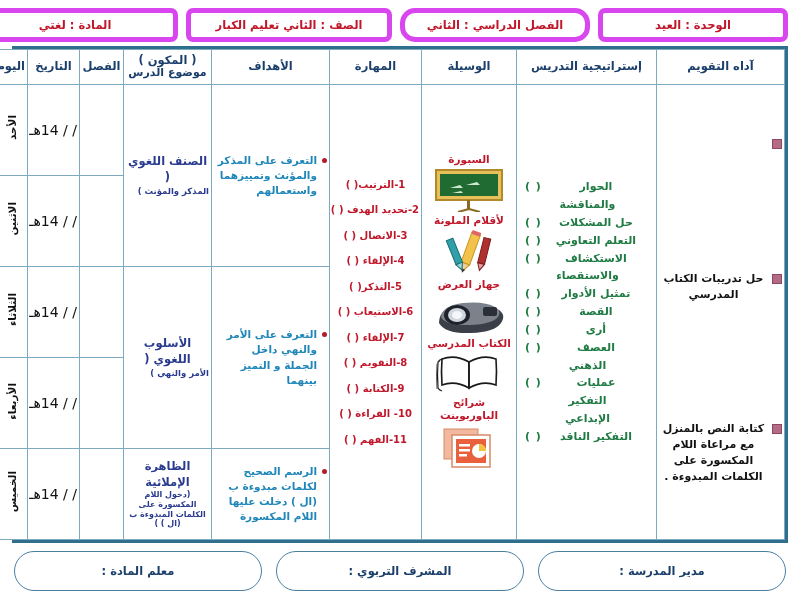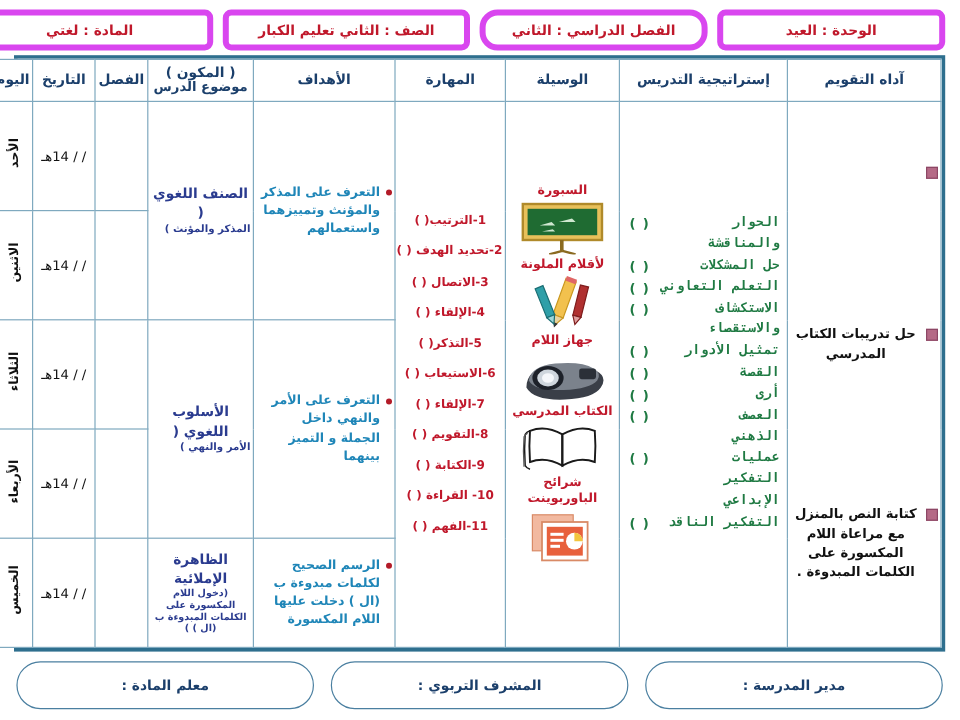--- a/index.html
+++ b/index.html
@@ -43,21 +43,21 @@
   col.c-goal{width:118px;}
   col.c-comp{width:88px;}
   col.c-chap{width:44px;}
   col.c-date{width:52px;}
   col.c-day{width:30px;}
   .day-cell{padding:0;height:86px;}
   .day-vert{
     writing-mode:vertical-rl;transform:rotate(180deg);
     white-space:nowrap;font-size:10.5px;color:#111;font-weight:bold;line-height:1;
   }
-  .date-cell{font-size:11px;color:#111;white-space:nowrap;}
+  .date-cell{font-size:14px;color:#111;white-space:nowrap;}
   .chap-cell{font-size:11px;color:#111;}
 
   
   .comp-cell{color:#2a3b8f;font-weight:bold;font-size:11.5px;line-height:1.35;}
   .comp-cell .sub{display:block;font-weight:bold;font-size:8.5px;color:#2a3b8f;line-height:1.25;margin-top:1px;text-align:right;}
   .comp-cell .sub2{display:block;font-weight:bold;font-size:8px;color:#2a3b8f;line-height:1.2;}
   .comp-title{display:block;}
 
   
   .goal-cell{position:relative;}
@@ -84,21 +84,21 @@
   .media-label{display:block;color:#c0182b;font-weight:bold;font-size:10.5px;line-height:1.3;margin-bottom:1px;}
   .media-art{display:block;margin:0 auto;}
 
   
   .strat-cell{padding:6px 6px;}
   .strat-list{list-style:none;margin:0;padding:0;}
   .strat-list li{
     display:flex;flex-direction:row;align-items:flex-start;justify-content:space-between;
     color:#1f7a43;font-weight:bold;font-size:11px;line-height:1.62;
   }
-  .strat-list li .name{text-align:right;flex:1;padding-right:4px;font-family:Liberation Mono, monospace;}
+  .strat-list li .name{flex:1;padding-right:4px;}
   .strat-list li .boxes{white-space:nowrap;font-size:11px;letter-spacing:1px;padding-left:6px;}
   .strat-list li.nobox .boxes{visibility:hidden;}
 
   
   .eval-cell{padding:8px 6px;vertical-align:top;}
   .eval-item{position:relative;padding-right:14px;color:#111;font-weight:bold;font-size:11px;line-height:1.45;text-align:center;}
   .eval-item::before{
     content:"";position:absolute;right:0;top:3px;width:8px;height:8px;
     background:#b56a86;border:1px solid #8c4765;
   }
@@ -263,21 +263,21 @@
                 <path d="M20 36 l3.5 7 l3.5 -7 z" fill="#9fd6da" stroke="#1b6e74" stroke-width="1"></path>
               </g>
               <g transform="rotate(14 52 26)">
                 <rect x="48" y="10" width="7" height="26" fill="#b03030" stroke="#7d1c1c" stroke-width="1"></rect>
                 <path d="M48 36 l3.5 7 l3.5 -7 z" fill="#e0a0a0" stroke="#7d1c1c" stroke-width="1"></path>
               </g>
             </svg>
           </div>
 
           <div class="media-item">
-            <span class="media-label">جهاز اللام</span>
+            <span class="media-label">جهاز العرض</span>
             <svg class="media-art" width="76" height="42" viewBox="0 0 76 42">
               <path d="M8 30 q0 -16 22 -18 q24 -2 36 4 q10 5 4 14 q-6 9 -30 10 q-26 1 -32 -10 z" fill="#3a3f48"></path>
               <path d="M10 24 q2 -12 22 -14 q22 -2 32 4 q7 4 3 10 q-6 7 -28 8 q-24 1 -29 -8 z" fill="#7b828c"></path>
               <ellipse cx="26" cy="22" rx="13" ry="10" fill="#1d2129"></ellipse>
               <ellipse cx="26" cy="22" rx="9" ry="7" fill="#cfd6dd"></ellipse>
               <ellipse cx="26" cy="22" rx="5" ry="4" fill="#f5f7fa"></ellipse>
               <rect x="52" y="14" width="14" height="9" rx="2" fill="#2b3038"></rect>
             </svg>
           </div>
 

